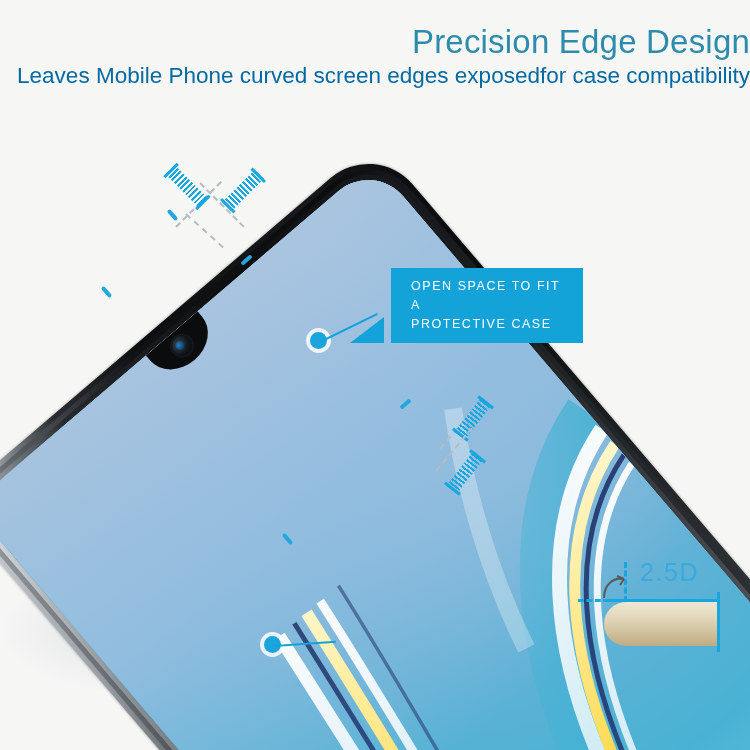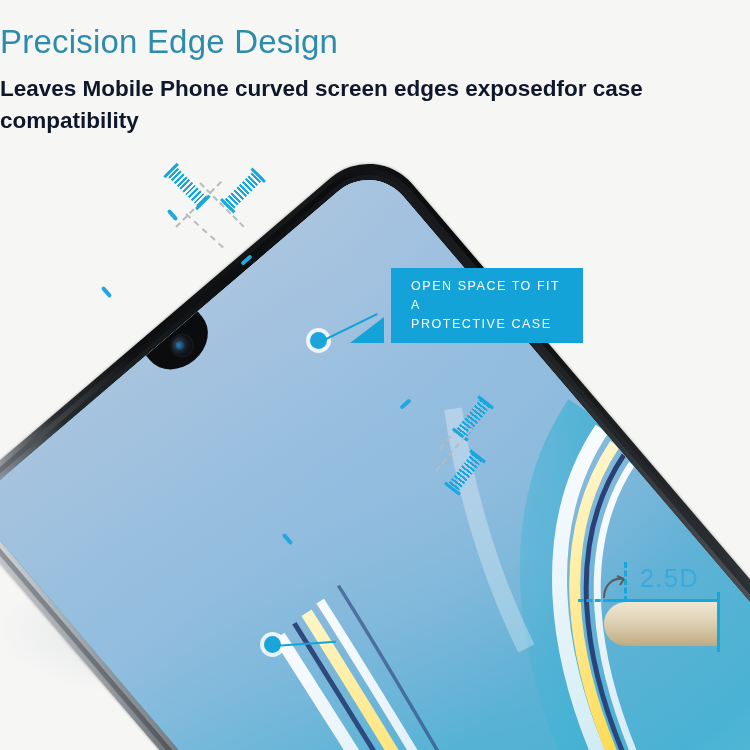--- a/index.html
+++ b/index.html
@@ -6,28 +6,28 @@
   body{
     width:750px;height:750px;
     background:#f6f6f5;
     font-family:"Liberation Sans", sans-serif;
     overflow:hidden;
     position:relative;
   }
   .stage{position:absolute;inset:0;width:750px;height:750px;overflow:hidden;}
 
   
-  .hdr{position:absolute;left:0;top:0;width:750px;text-align:left;}
+  .hdr{position:absolute;left:0;top:0;width:750px;text-align:right;}
   .hdr-title{
     font-size:33px;color:#2d8cab;letter-spacing:.2px;
     margin-top:24px;font-weight:400;line-height:1.1;
   }
   .hdr-sub{
-    font-size:22.5px;color:#0f172a;font-weight:700;
-    line-height:1.42;margin-top:13px;
+    font-size:22.5px;color:#0369a1;font-weight:400;
+    line-height:1.42;
   }
 
   
   .phone-wrap{
     position:absolute;
     left:-118px; top:322px;
     width:560px; height:1120px;
     transform:rotate(-40.5deg);
     transform-origin:50% 0%;
   }
@@ -164,21 +164,21 @@
   .d25 .rightline{
     position:absolute;left:139px;top:34px;width:3px;height:60px;background:#18a6dd;
   }
   .d25 .vdash{
     position:absolute;left:46px;top:4px;height:40px;border-left:3px dashed #18a6dd;
   }
   .d25 .hdash{
     position:absolute;left:0px;top:41px;width:48px;border-top:3px dashed #18a6dd;
   }
   .d25 .label{
-    position:absolute;left:62px;top:8px;
+    position:absolute;left:62px;top:2px;
     font-size:25px;color:#3aa9dd;letter-spacing:1.6px;line-height:1;
   }
   .d25 .arc{position:absolute;left:22px;top:14px;width:30px;height:30px;}
 
   .phone-shadow{
     position:absolute;
     left:-60px;top:540px;width:420px;height:180px;
     background:radial-gradient(50% 50% at 50% 50%, rgba(90,110,130,.16) 0%, rgba(90,110,130,0) 72%);
     pointer-events:none;
   }

